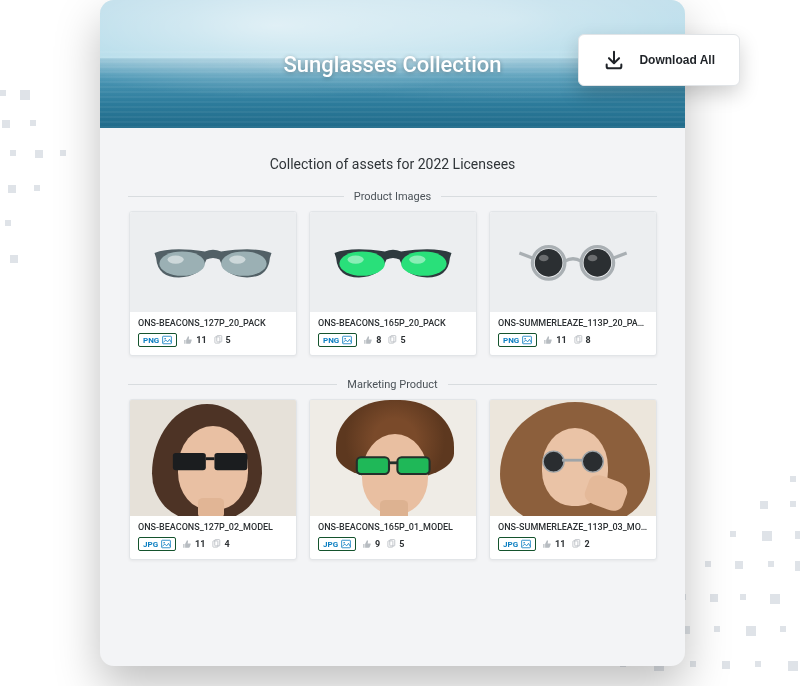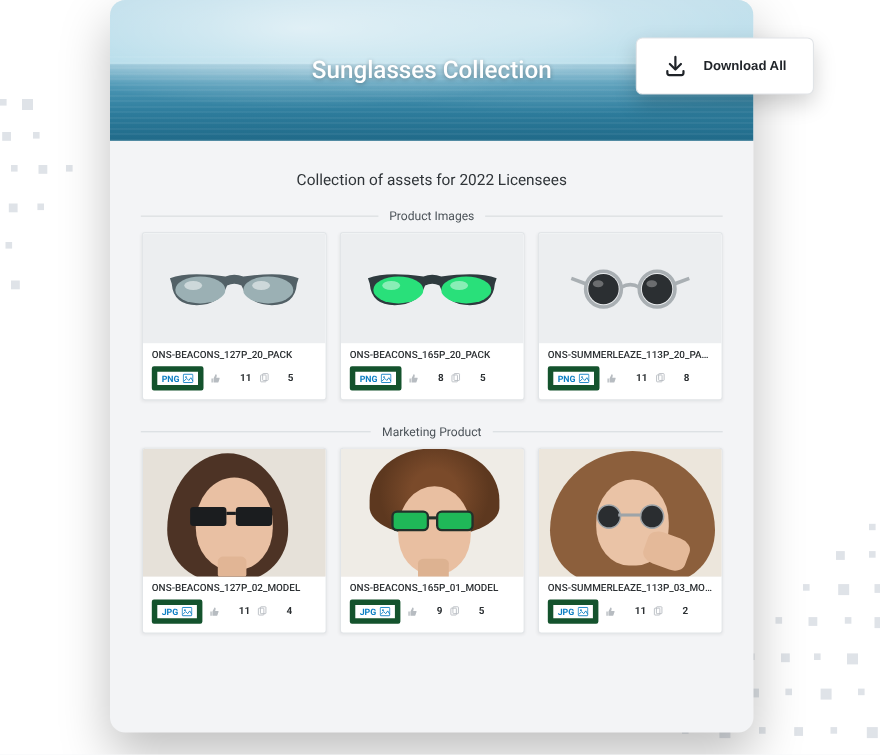--- a/index.html
+++ b/index.html
@@ -93,26 +93,26 @@
     color:#333;
   }
   .card .name {
     font-size: 9px; font-weight:500; color:#2c3033;
     white-space:nowrap; overflow:hidden; text-overflow:ellipsis;
     margin-bottom:5px;
   }
   .badges { display:flex; align-items:center; gap:6px; }
   .fmt {
     display:inline-flex; align-items:center; gap:3px;
-    border:5px solid #14532d; color:#0b7ec2;
+    border:1px solid #14532d; color:#0b7ec2;
     padding:1px 4px; border-radius:2px;
     font-size:8px; font-weight:700;
   }
   .fmt-icon { width:10px; height:10px; }
-  .mini { display:inline-flex; align-items:center; gap:17px; color:#7a8086; font-size:9px;}
+  .mini { display:inline-flex; align-items:center; gap:3px; color:#7a8086; font-size:9px;}
   .mini svg { width:10px; height:10px; }
   .mini b { color:#2c3033; font-weight:700; }
 
   
   .face { position:relative; width:100%; height:100%; overflow:hidden; }
   .skin  { position:absolute; border-radius:50%; }
   .hair  { position:absolute; }
 
   .download-all {
     position:absolute;

